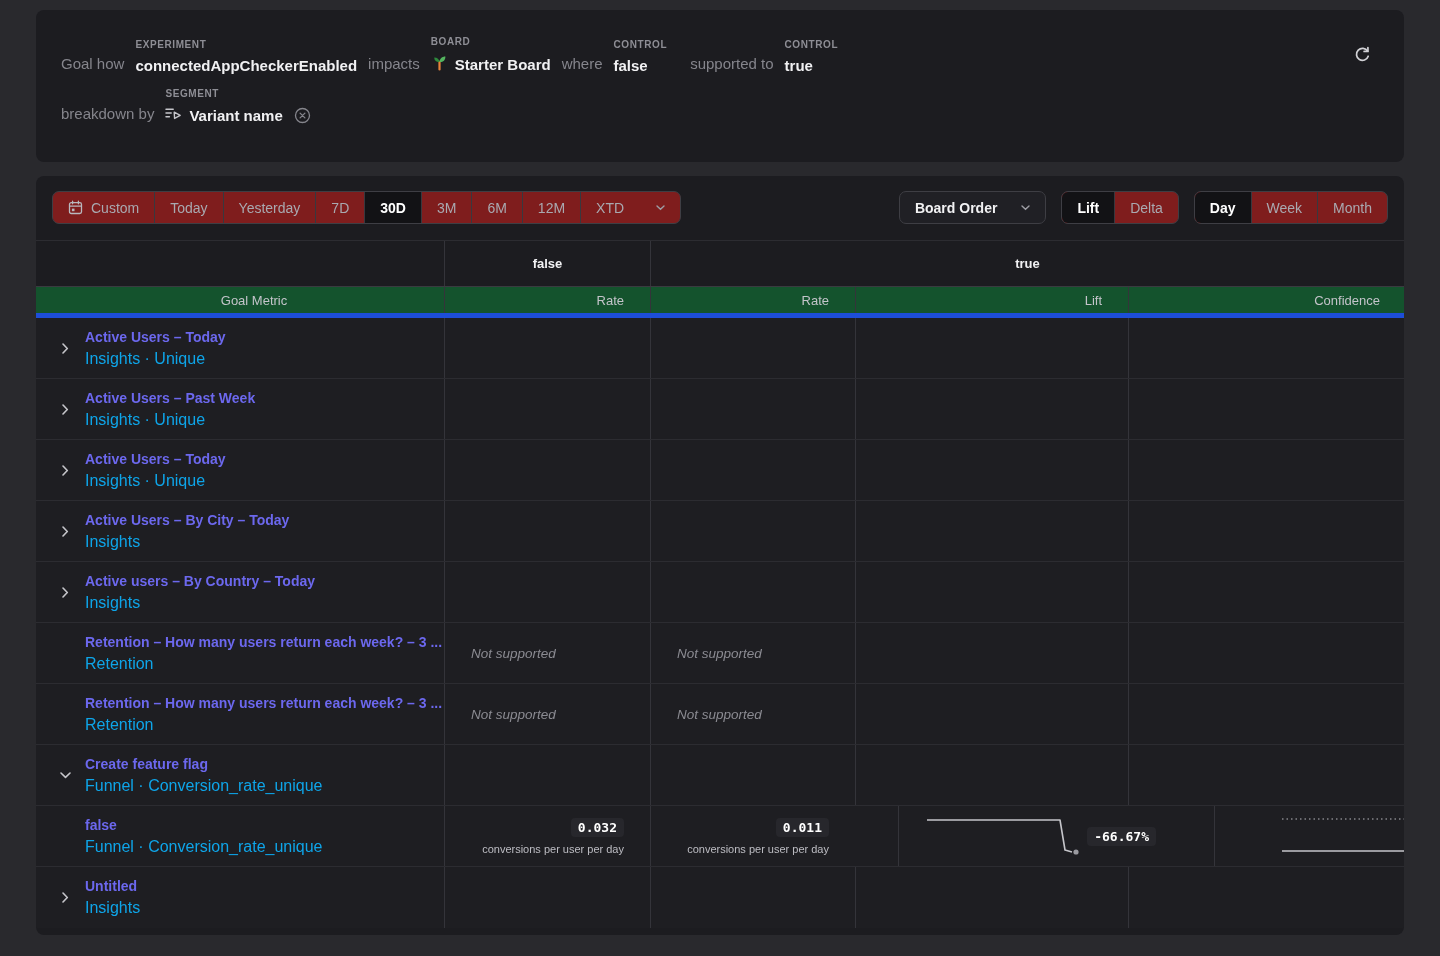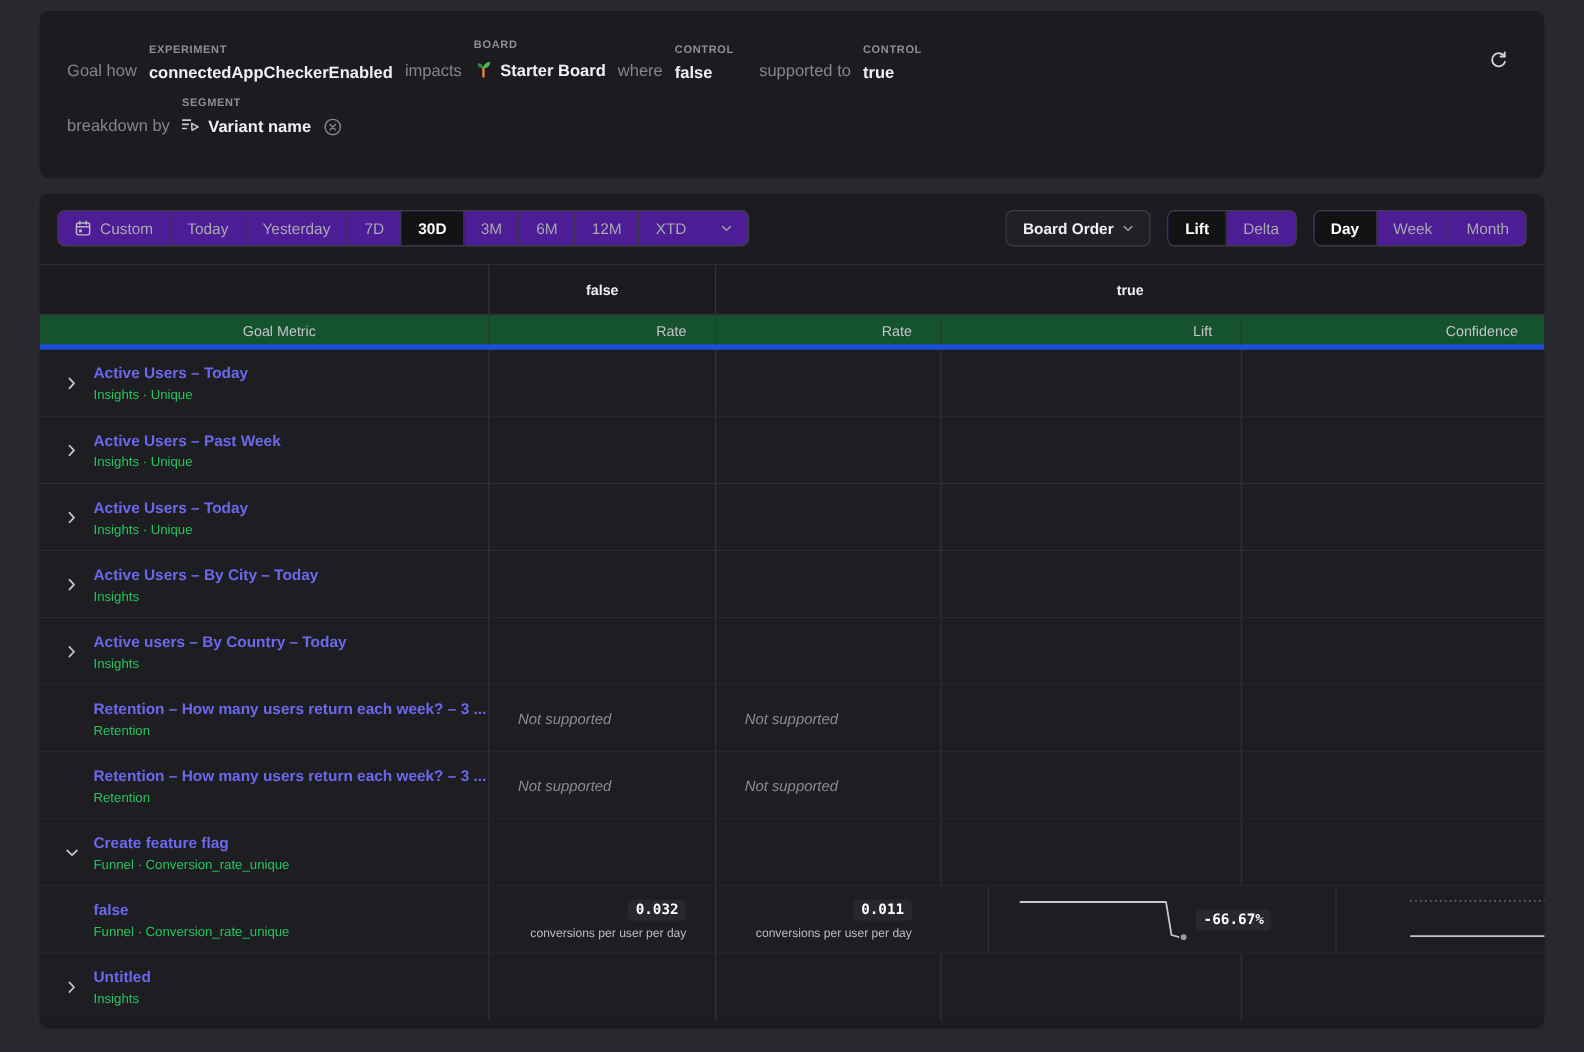--- a/index.html
+++ b/index.html
@@ -32,33 +32,33 @@
   .refresh-btn {
     position: absolute; right: 28px; top: 32px; width: 28px; height: 28px;
     display: flex; align-items: center; justify-content: center;
     background: none; border: none; cursor: pointer; color: #d2d2d6;
   }
 
   
   .toolbar { position: absolute; top: 15px; left: 16px; right: 16px; height: 33px; display: flex; justify-content: space-between; align-items: center; }
   .segctl {
     display: inline-flex; align-items: stretch; height: 33px;
-    border: 1px solid #3e3e44; border-radius: 7px; overflow: hidden; background: #4c1d95;
+    border: 1px solid #3e3e44; border-radius: 7px; overflow: hidden; background: #7f1d1d;
   }
   .seg {
     display: flex; align-items: center; gap: 8px;
     padding: 0 15px; background: none; border: none; cursor: pointer;
     font-family: "Liberation Sans", sans-serif; font-size: 14px; color: #a9a9b0;
     border-right: 1px solid #38383e; white-space: nowrap;
   }
   .seg:last-child { border-right: none; gap: 32px; }
   .seg.active { background: #121215; color: #ffffff; font-weight: 700; }
   .tb-right { display: flex; align-items: center; gap: 15px; }
   .btn-dd {
-    display: flex; align-items: center; gap: 9px; height: 33px; padding: 0 15px;
+    display: flex; align-items: center; gap: 24px; height: 33px; padding: 0 15px;
     background: #202025; border: 1px solid #3e3e44; border-radius: 7px; cursor: pointer;
     font-family: "Liberation Sans", sans-serif; font-size: 14px; font-weight: 700; color: #f1f1f3;
   }
   .chev-svg { color: #9d9da4; }
 
   
   .tbl { position: absolute; top: 64px; left: 0; width: 1368px; border-top: 1px solid #2c2c31; }
   .trow, .thead1, .thead2 { display: flex; width: 1368px; }
   .cell { flex: none; }
   .c-goal { width: 408px; }
@@ -87,21 +87,21 @@
   .trow:last-child { border-bottom: none; }
   .trow .c-r1, .trow .c-r2, .trow .c-lift, .trow .c-conf { border-left: 1px solid #34343a; }
 
   .c-goal { position: relative; display: flex; flex-direction: column; justify-content: center; padding-left: 49px; }
   .expander {
     position: absolute; left: 20px; top: 50%; transform: translateY(-50%);
     width: 18px; height: 18px; display: flex; align-items: center; justify-content: center;
     background: none; border: none; cursor: pointer; color: #c6c6cb;
   }
   .mtitle { font-size: 14px; font-weight: 600; color: #6c68ee; text-decoration: none; margin-bottom: 5px; white-space: nowrap; }
-  .msub { font-size: 12px; color: #22c55e; }
+  .msub { font-size: 16px; color: #0ea5e9; }
 
   .rate-cell { display: flex; flex-direction: column; align-items: flex-end; justify-content: center; gap: 6px; padding-right: 26px; }
   .ns-cell { display: flex; align-items: center; padding-left: 26px; font-size: 13.5px; font-style: italic; color: #8b8b92; }
   .mono-badge {
     font-family: "DejaVu Sans Mono", monospace; font-size: 13px; font-weight: 700; color: #ffffff;
     background: #27272c; padding: 2px 7px; border-radius: 4px;
   }
   .unit { font-size: 11px; color: #bdbdc3; }
 
   .spark-cell { display: flex; align-items: center; justify-content: flex-end; padding: 0 15px; margin-left: 43px; }

